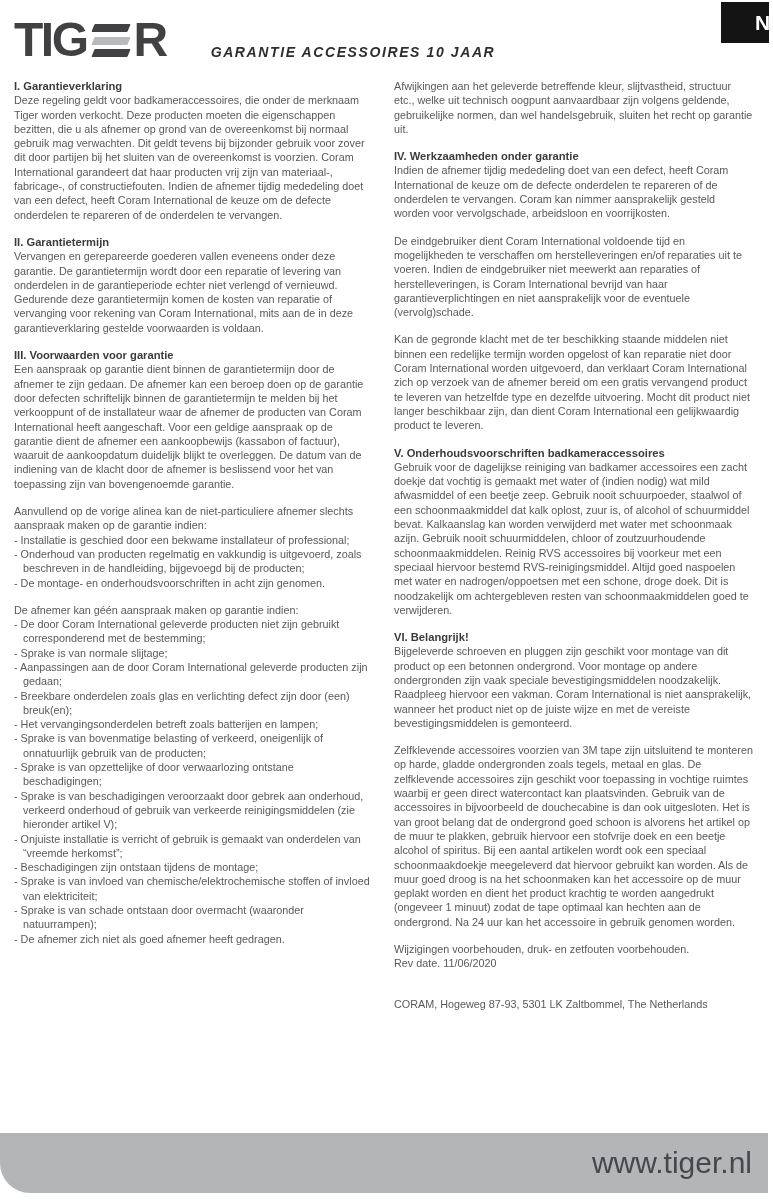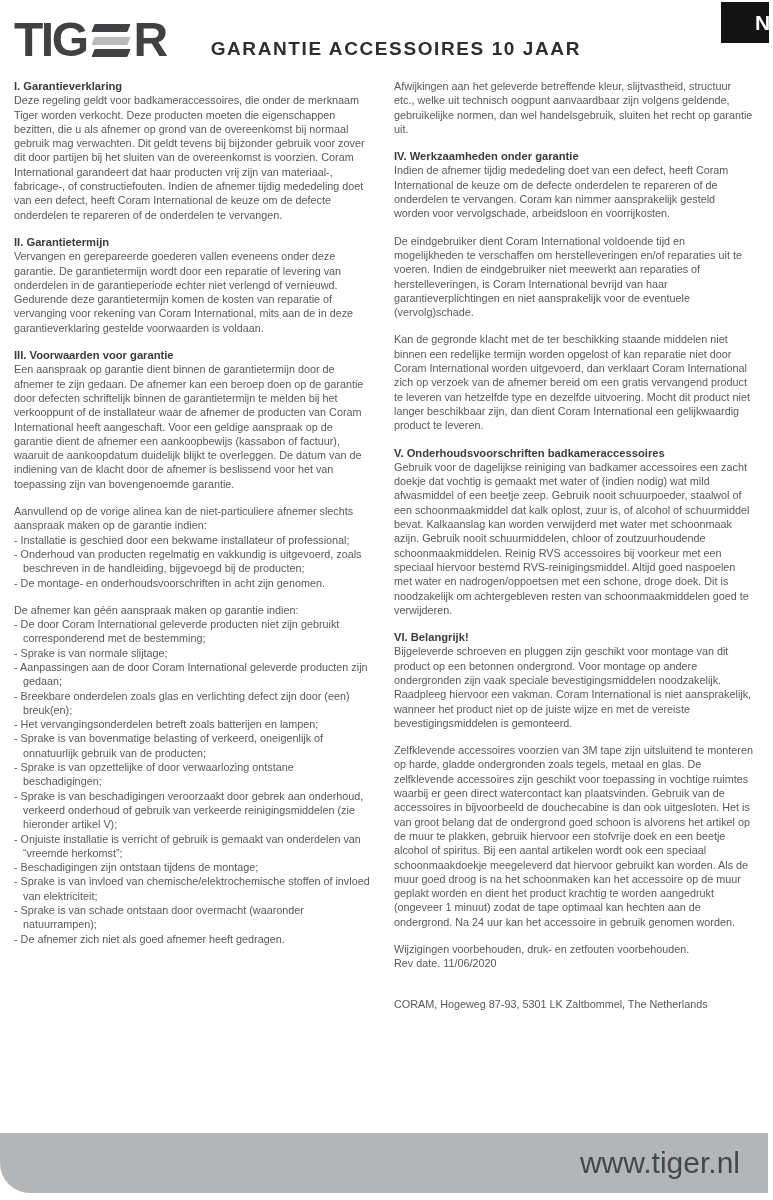--- a/index.html
+++ b/index.html
@@ -19,22 +19,22 @@
     line-height: 40px; color: var(--logo-dark, #414042);
   }
   .ebars {
     display: flex; flex-direction: column; justify-content: space-between;
     height: 33px; width: 36px; margin: 4px 5px 0 6px;
   }
   .ebars i { display: block; height: 8px; border-radius: 1px; transform: skewX(-22deg); }
   .ebars i.dark { background: var(--logo-dark, #414042); }
   .ebars i.gray { background: var(--logo-gray, #b9babc); }
   .title {
-    font-size: 19px; font-weight: 700; letter-spacing: 1.6px;
-    color: #2d2e30; margin: 1px 0 0 17px; white-space: nowrap;
+    font-size: 14px; font-weight: 700; letter-spacing: 1.6px;
+    color: #2d2e30; margin: 1px 0 0 17px; white-space: nowrap; font-style: italic;
   }
   .nl {
     position: absolute; top: 2px; right: 4px; width: 41px; height: 41px;
     background: var(--badge-bg, #141414); color: #ffffff;
     font-weight: 700; font-size: 21px;
     display: flex; align-items: center; justify-content: center; padding-left: 48px;
   }
 
   
   .cols { display: flex; gap: 21px; padding: 19px 20px 0 14px; }
@@ -43,21 +43,21 @@
   .para { margin: 0; }
   .li { margin: 0; padding-left: 9px; text-indent: -9px; }
   .sp { height: 13px; }
 
   
   .bar {
     position: absolute; left: 0; top: 1133px; width: 768px; height: 60px;
     background: var(--bar, #b3b5b7);
     border-bottom-left-radius: 30px;
     display: flex; align-items: center; justify-content: flex-end;
-    padding-right: 28px; z-index: 5;
+    padding-right: 16px; z-index: 5;
   }
   .site { font-size: 30px; color: #46474b; line-height: 1; }
 </style>
 </head>
 <body>
 
 <div class="page">
 
   <div class="hdr">
     <div class="logo">

